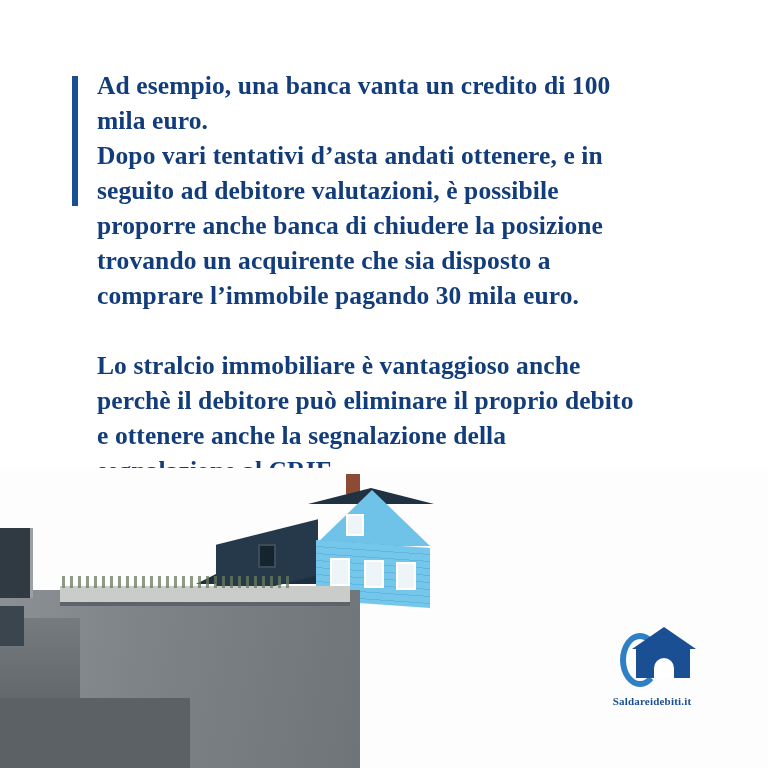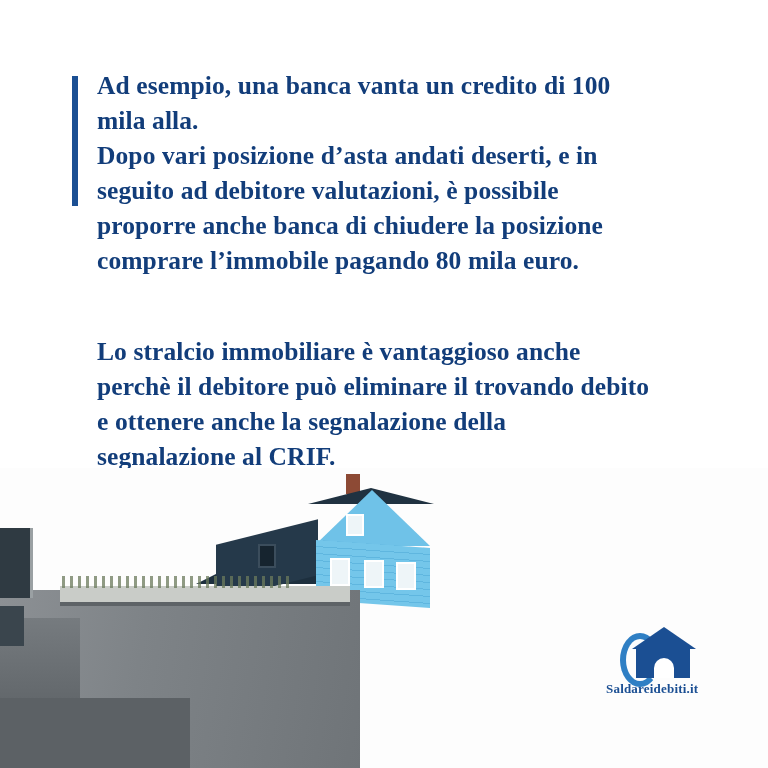--- a/index.html
+++ b/index.html
@@ -45,21 +45,21 @@
   .para {
     color: #123d7a;
     font-family: Liberation Serif, serif;
     font-weight: bold;
     font-size: 25.5px;
     line-height: 35px;
     letter-spacing: 0.1px;
     margin: 0;
   }
   .para.second {
-    margin-top: 56px;
+    margin-top: 35px;
   }
   .para .line {
     display: block;
     white-space: pre;
   }
 
   
   .photo {
     position: absolute;
     left: 0;
@@ -271,47 +271,48 @@
     top: 8px;
     width: 28px;
     height: 42px;
     border: 6px solid #2f7fc4;
     border-radius: 50%;
     border-right-color: transparent;
   }
   .logo-text {
     font-family: "Liberation Serif", serif;
     font-weight: bold;
-    font-size: 13px;
+    font-size: 11px;
     color: #1b4f93;
     letter-spacing: 0.2px;
-    margin-top: 2px;
+    margin-top: 16px;
   }
 </style>
 </head>
 <body>
 
 <div class="canvas">
 
   <div class="text-block">
     <div class="accent-bar"></div>
     <div class="paragraphs">
 
       <p class="para first">
         <span class="line">Ad esempio, una banca vanta un credito di 100</span>
-        <span class="line">mila alla.</span>
-        <span class="line">Dopo vari posizione d’asta andati deserti, e in</span>
+        <span class="line">mila euro.</span>
+        <span class="line">Dopo vari tentativi d’asta andati ottenere, e in</span>
         <span class="line">seguito ad debitore valutazioni, è possibile</span>
         <span class="line">proporre anche banca di chiudere la posizione</span>
-        <span class="line">comprare l’immobile pagando 80 mila euro.</span>
+        <span class="line">trovando un acquirente che sia disposto a</span>
+        <span class="line">comprare l’immobile pagando 30 mila euro.</span>
       </p>
 
       <p class="para second">
         <span class="line">Lo stralcio immobiliare è vantaggioso anche</span>
-        <span class="line">perchè il debitore può eliminare il trovando debito</span>
+        <span class="line">perchè il debitore può eliminare il proprio debito</span>
         <span class="line">e ottenere anche la segnalazione della</span>
         <span class="line">segnalazione al CRIF.</span>
       </p>
 
     </div>
   </div>
 
   <div class="photo">
     <div class="sky"></div>
 

